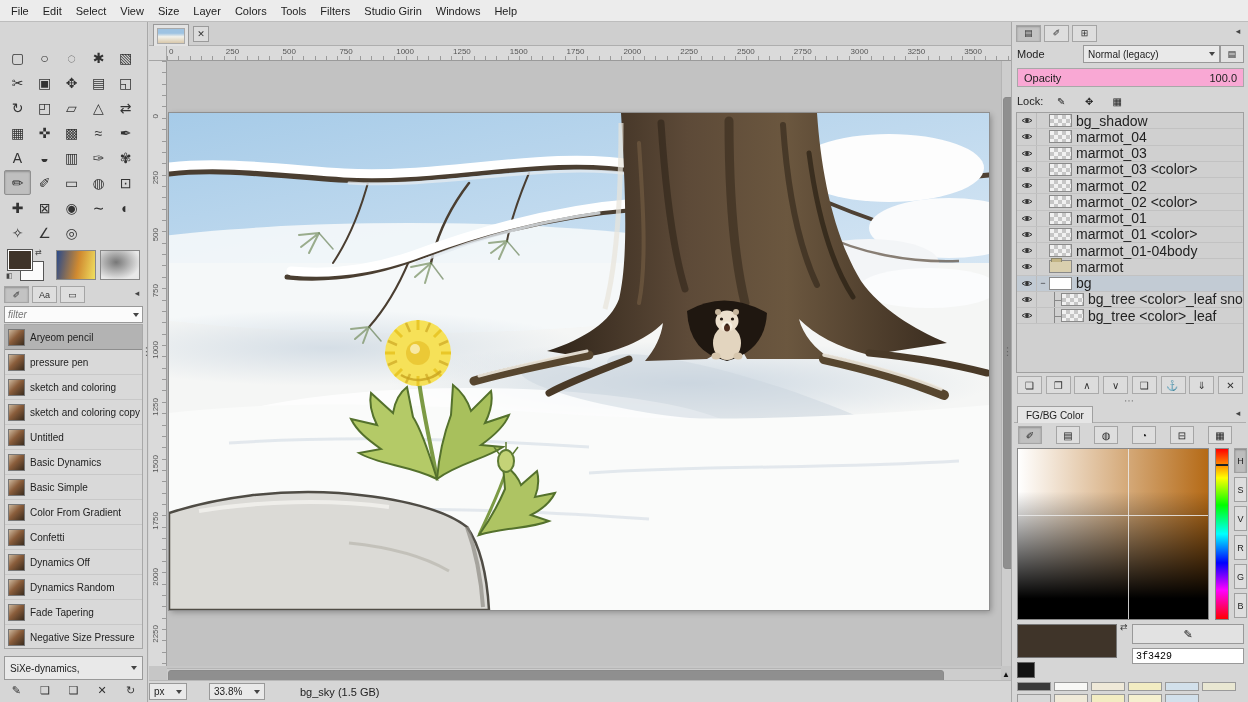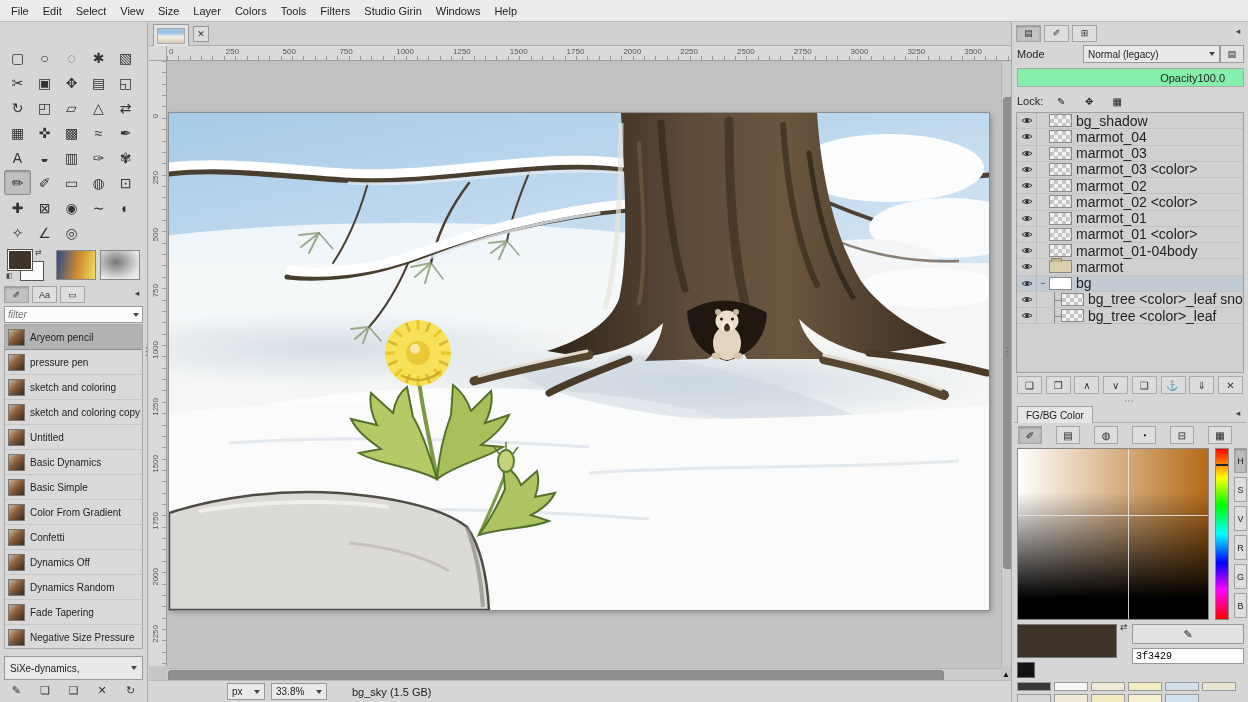--- a/index.html
+++ b/index.html
@@ -61,36 +61,36 @@
 
   .viewport{position:absolute;left:18px;top:39px;right:10px;bottom:36px;background:#c2c2c2;overflow:hidden}
   .art{position:absolute;left:2px;top:52px;width:820px;height:497px;outline:1px solid #8f8f8f;box-shadow:2px 2px 6px rgba(0,0,0,.3);background:#fff;display:block}
 
   .vscroll{position:absolute;right:0;top:39px;width:10px;bottom:36px;background:#cdcdcd;border-left:1px solid #b5b5b5}
   .vscroll .thumb{position:absolute;left:1px;right:1px;top:6%;height:78%;background:#8f8f8f;border-radius:3px}
   .hscroll{position:absolute;left:18px;right:10px;bottom:22px;height:12px;background:#cdcdcd;border-top:1px solid #b5b5b5}
   .hscroll .thumb{position:absolute;top:1px;bottom:1px;left:1px;width:93%;background:#8f8f8f;border-radius:3px}
   .nav-btn{position:absolute;right:0;bottom:22px;width:10px;height:12px;display:flex;align-items:center;justify-content:center;font-size:8px;color:#111}
 
-  .statusbar{position:absolute;left:0;right:0;bottom:0;height:22px;background:#d6d6d6;border-top:1px solid #b8b8b8;display:flex;align-items:center;gap:6px;padding-left:78px}
+  .statusbar{position:absolute;left:0;right:0;bottom:0;height:22px;background:#d6d6d6;border-top:1px solid #b8b8b8;display:flex;align-items:center;gap:22px;}
   .combo{height:17px;border:1px solid #999;background:#e9e9e9;display:flex;align-items:center;justify-content:space-between;padding:0 4px;gap:5px;font-size:10px}
-  .status-text{font-size:11px;color:#222;margin-left:19px}
+  .status-text{font-size:11px;color:#222;margin-left:13px}
 
   
   .splitter{position:absolute;color:#666;font-size:11px;line-height:7px;z-index:6;cursor:col-resize;text-align:center}
 
   
   .right-panel{position:absolute;left:1011px;top:22px;right:0;bottom:0;background:#d6d6d6;border-left:1px solid #a8a8a8}
   .dock-tabs{position:absolute;left:4px;top:2px;right:4px;height:18px;display:flex;gap:3px;align-items:center}
   .dock-collapse{position:absolute;right:4px;top:4px}
   .mode-row{position:absolute;left:5px;right:4px;top:22px;height:20px;display:flex;align-items:center;gap:0}
   .mode-label{width:66px;flex:none}
   .mode-select{flex:1;height:18px;border:1px solid #999;background:#e9e9e9;display:flex;align-items:center;justify-content:space-between;padding:0 4px;font-size:10px}
   .mode-extra{width:24px;height:18px;border:1px solid #999;background:#e2e2e2;display:flex;align-items:center;justify-content:center;font-size:9px;flex:none}
-  .opacity-row{position:absolute;left:5px;right:4px;top:46px;height:19px;border:1px solid #a8a8a8;background:#86efac;display:flex;justify-content:flex-end;align-items:center;padding:0 18px}
+  .opacity-row{position:absolute;left:5px;right:4px;top:46px;height:19px;border:1px solid #a8a8a8;background:#f9a8d4;display:flex;justify-content:space-between;align-items:center;padding:0 6px}
   .lock-row{position:absolute;left:5px;right:4px;top:70px;height:18px;display:flex;align-items:center;gap:8px}
   .lock-btn{width:20px;height:16px;display:flex;align-items:center;justify-content:center;font-size:10px;border:1px solid transparent}
 
   .layers-list{position:absolute;left:4px;right:4px;top:90px;height:261px;background:#d0d0d0;border:1px solid #a0a0a0;overflow:hidden}
   .layer-row{display:flex;align-items:center;height:16.25px;border-bottom:1px solid #c2c2c2;background:#d0d0d0}
   .layer-row.selected{background:#c2cbd4}
   .eye-cell{width:20px;height:100%;display:flex;align-items:center;justify-content:center;border-right:1px solid #bbb;flex:none}
   .expander{width:12px;font-size:9px;text-align:center;color:#333;visibility:hidden;flex:none}
   .expander.show{visibility:visible}
   .connector{display:none;width:12px;height:100%;flex:none;

